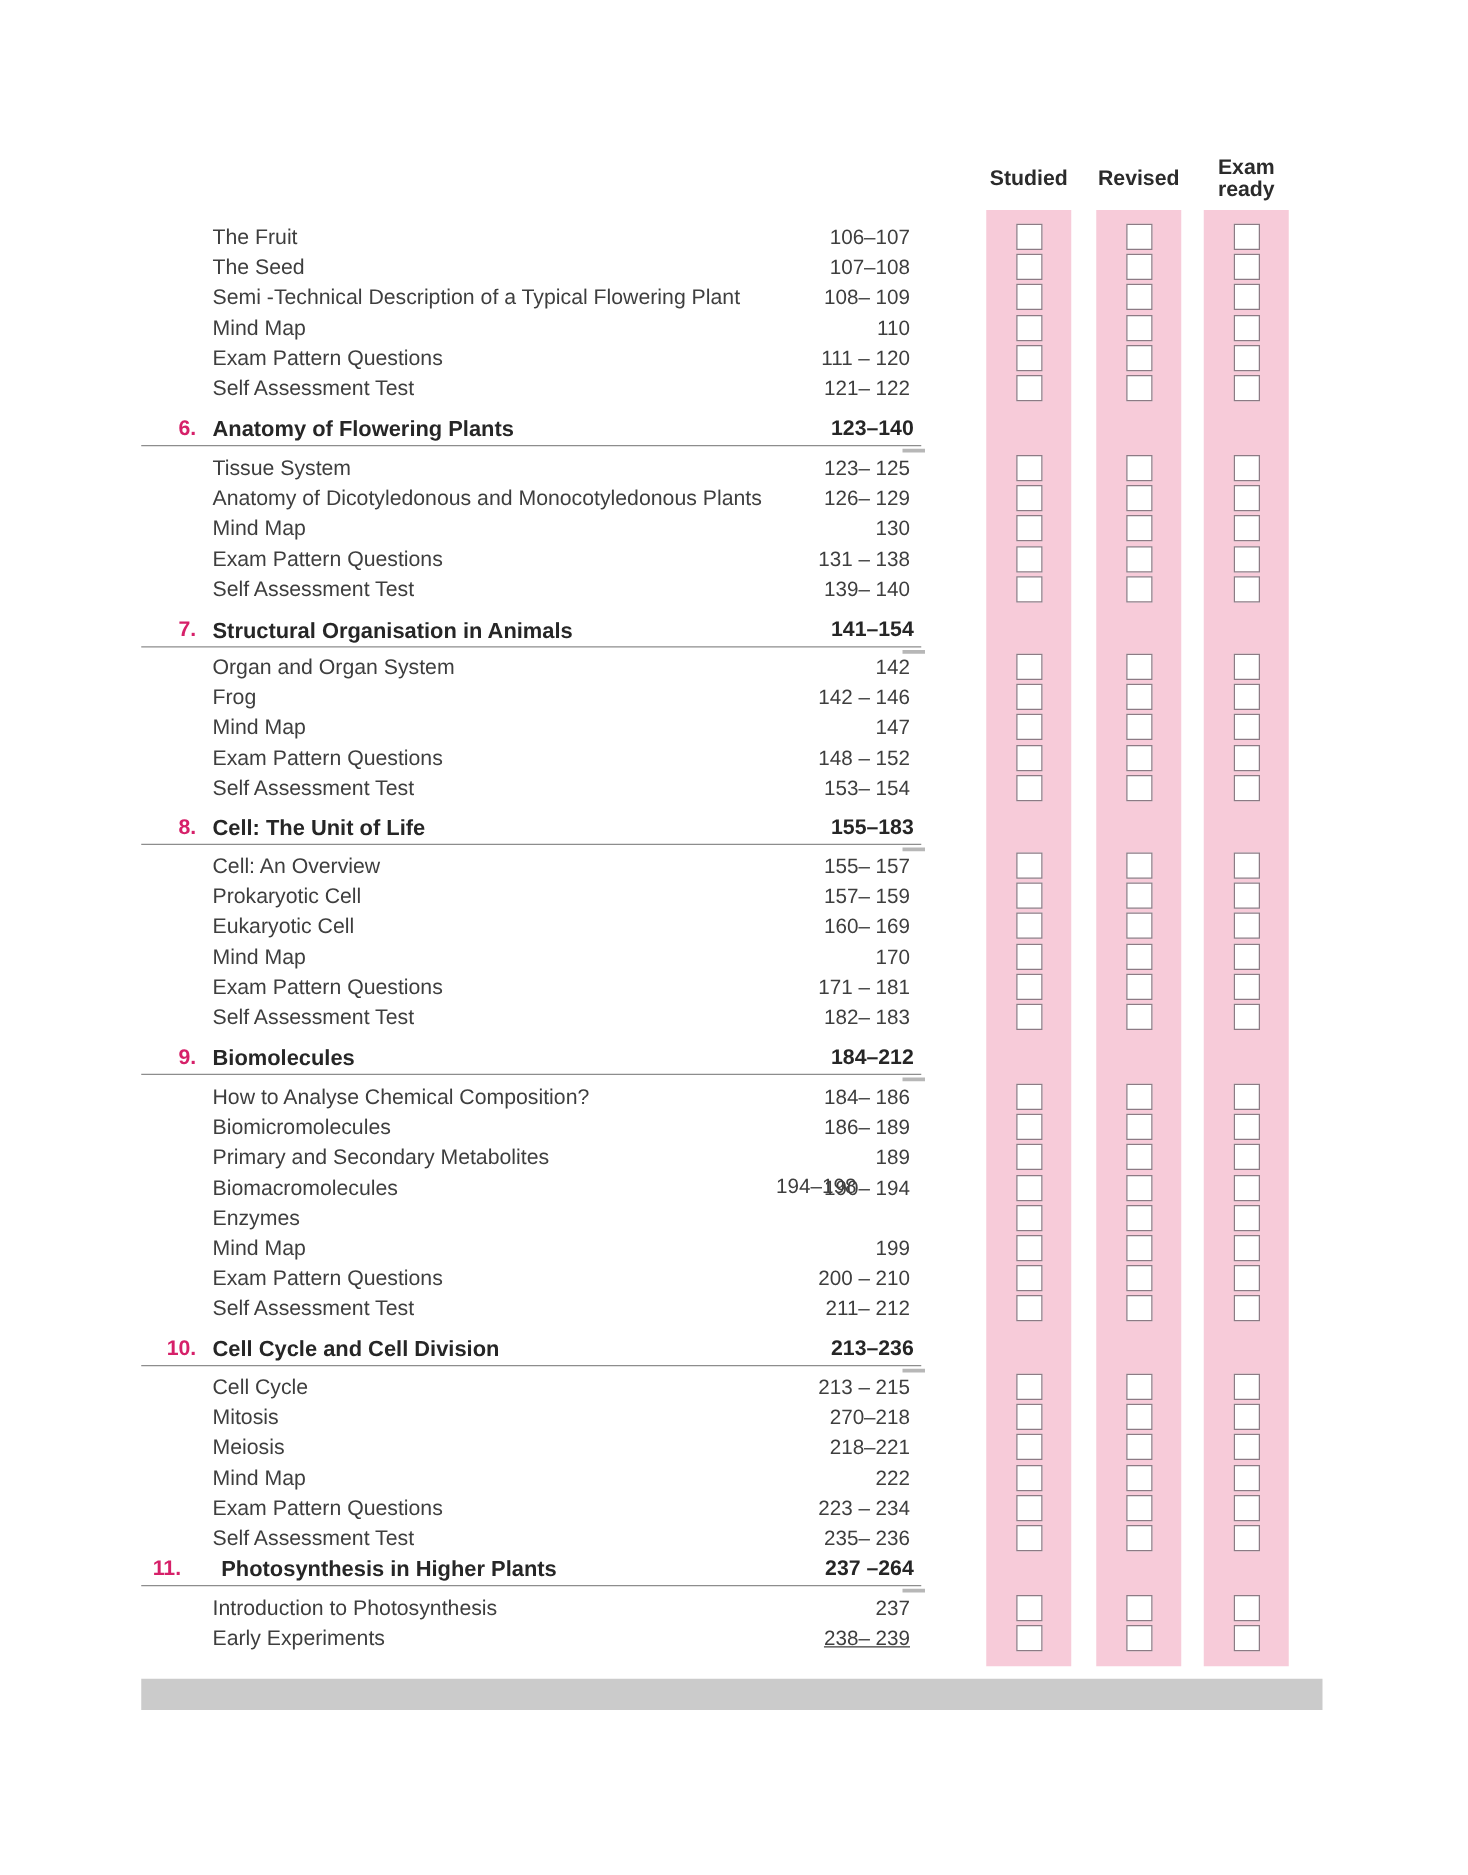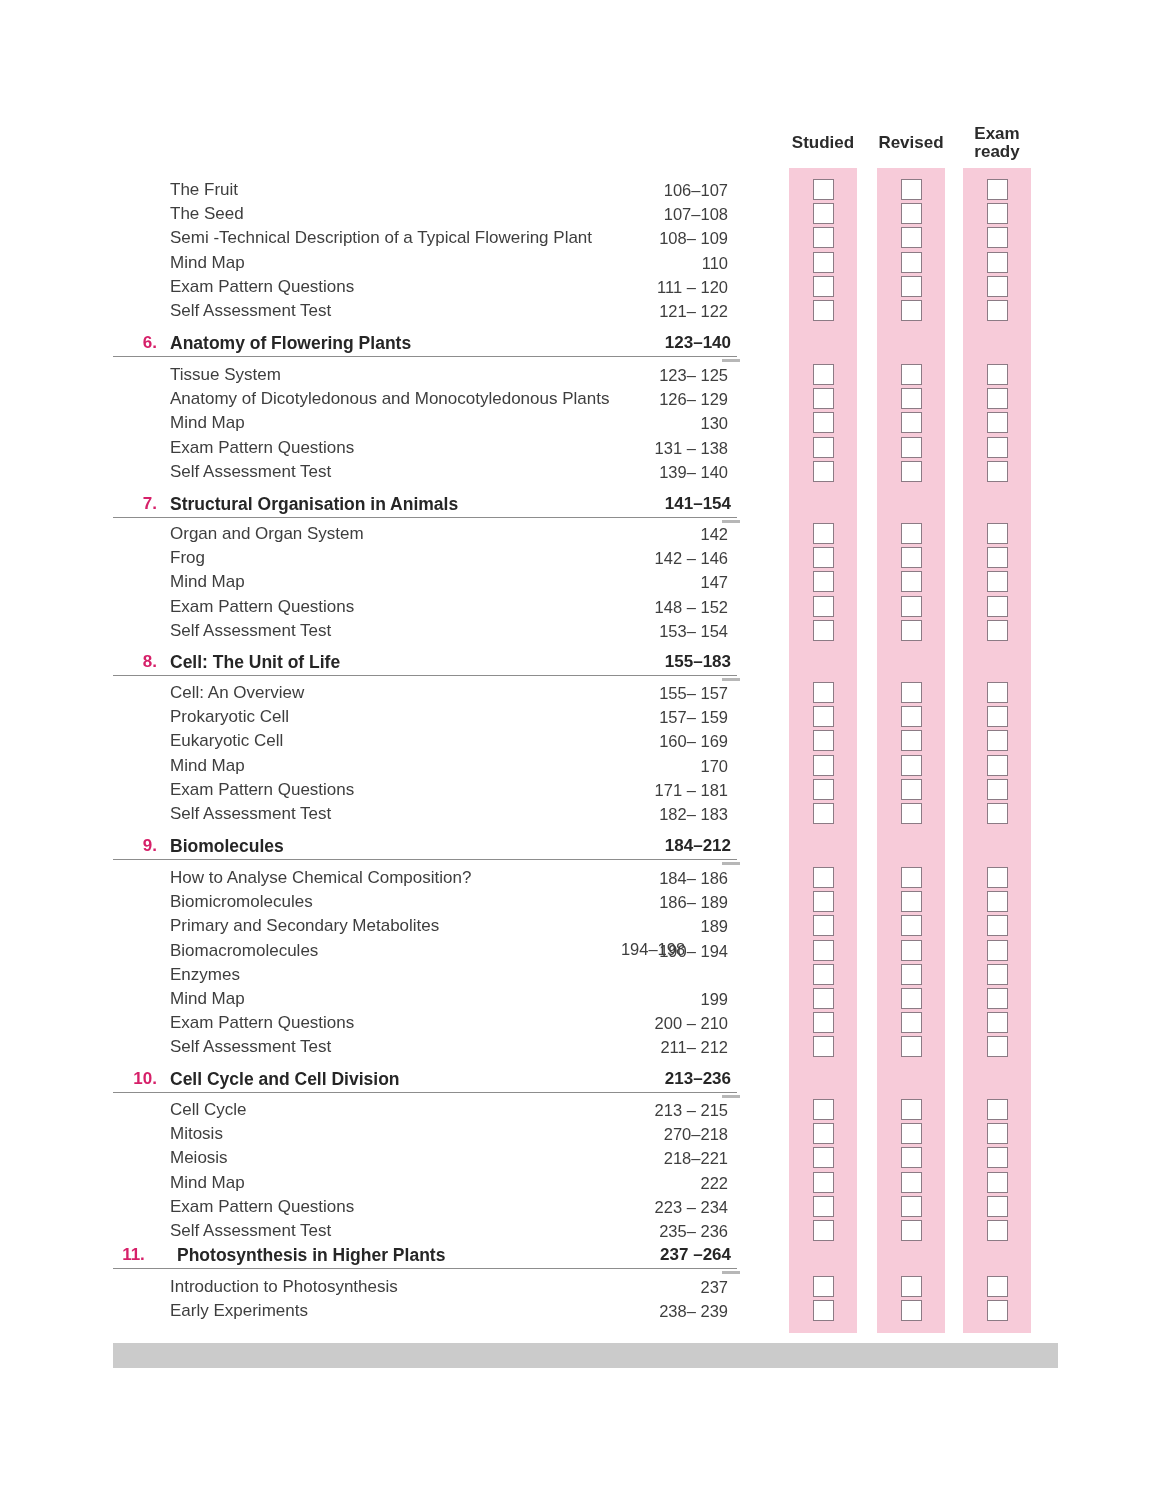--- a/index.html
+++ b/index.html
@@ -346,21 +346,21 @@
         <div class="chapter-title" style="top: 1243px; left: 177px;">Photosynthesis in Higher Plants</div>
         <div class="chapter-pages" style="top: 1243px;">237 –264</div>
         <div class="rule" style="top: 1268px;"></div>
         <div class="rule-tick" style="top: 1271px;"></div>
         <div class="item-label" style="top: 1275px;">Introduction to Photosynthesis</div>
         <div class="item-pages" style="top: 1275px;">237</div>
         <div class="checkbox" style="left: 813px; top: 1276px;"></div>
         <div class="checkbox" style="left: 901px; top: 1276px;"></div>
         <div class="checkbox" style="left: 987px; top: 1276px;"></div>
         <div class="item-label" style="top: 1299.2px;">Early Experiments</div>
-        <div class="item-pages" style="top: 1299.2px;">238– 239</div>
+        <div class="item-pages" style="top: 1299.2px; text-decoration: underline;">238– 239</div>
         <div class="checkbox" style="left: 813px; top: 1300.2px;"></div>
         <div class="checkbox" style="left: 901px; top: 1300.2px;"></div>
         <div class="checkbox" style="left: 987px; top: 1300.2px;"></div>
       </div>
     </div>
 
   <div class="footer-bar"></div>
 </div>
 
 </body></html>

